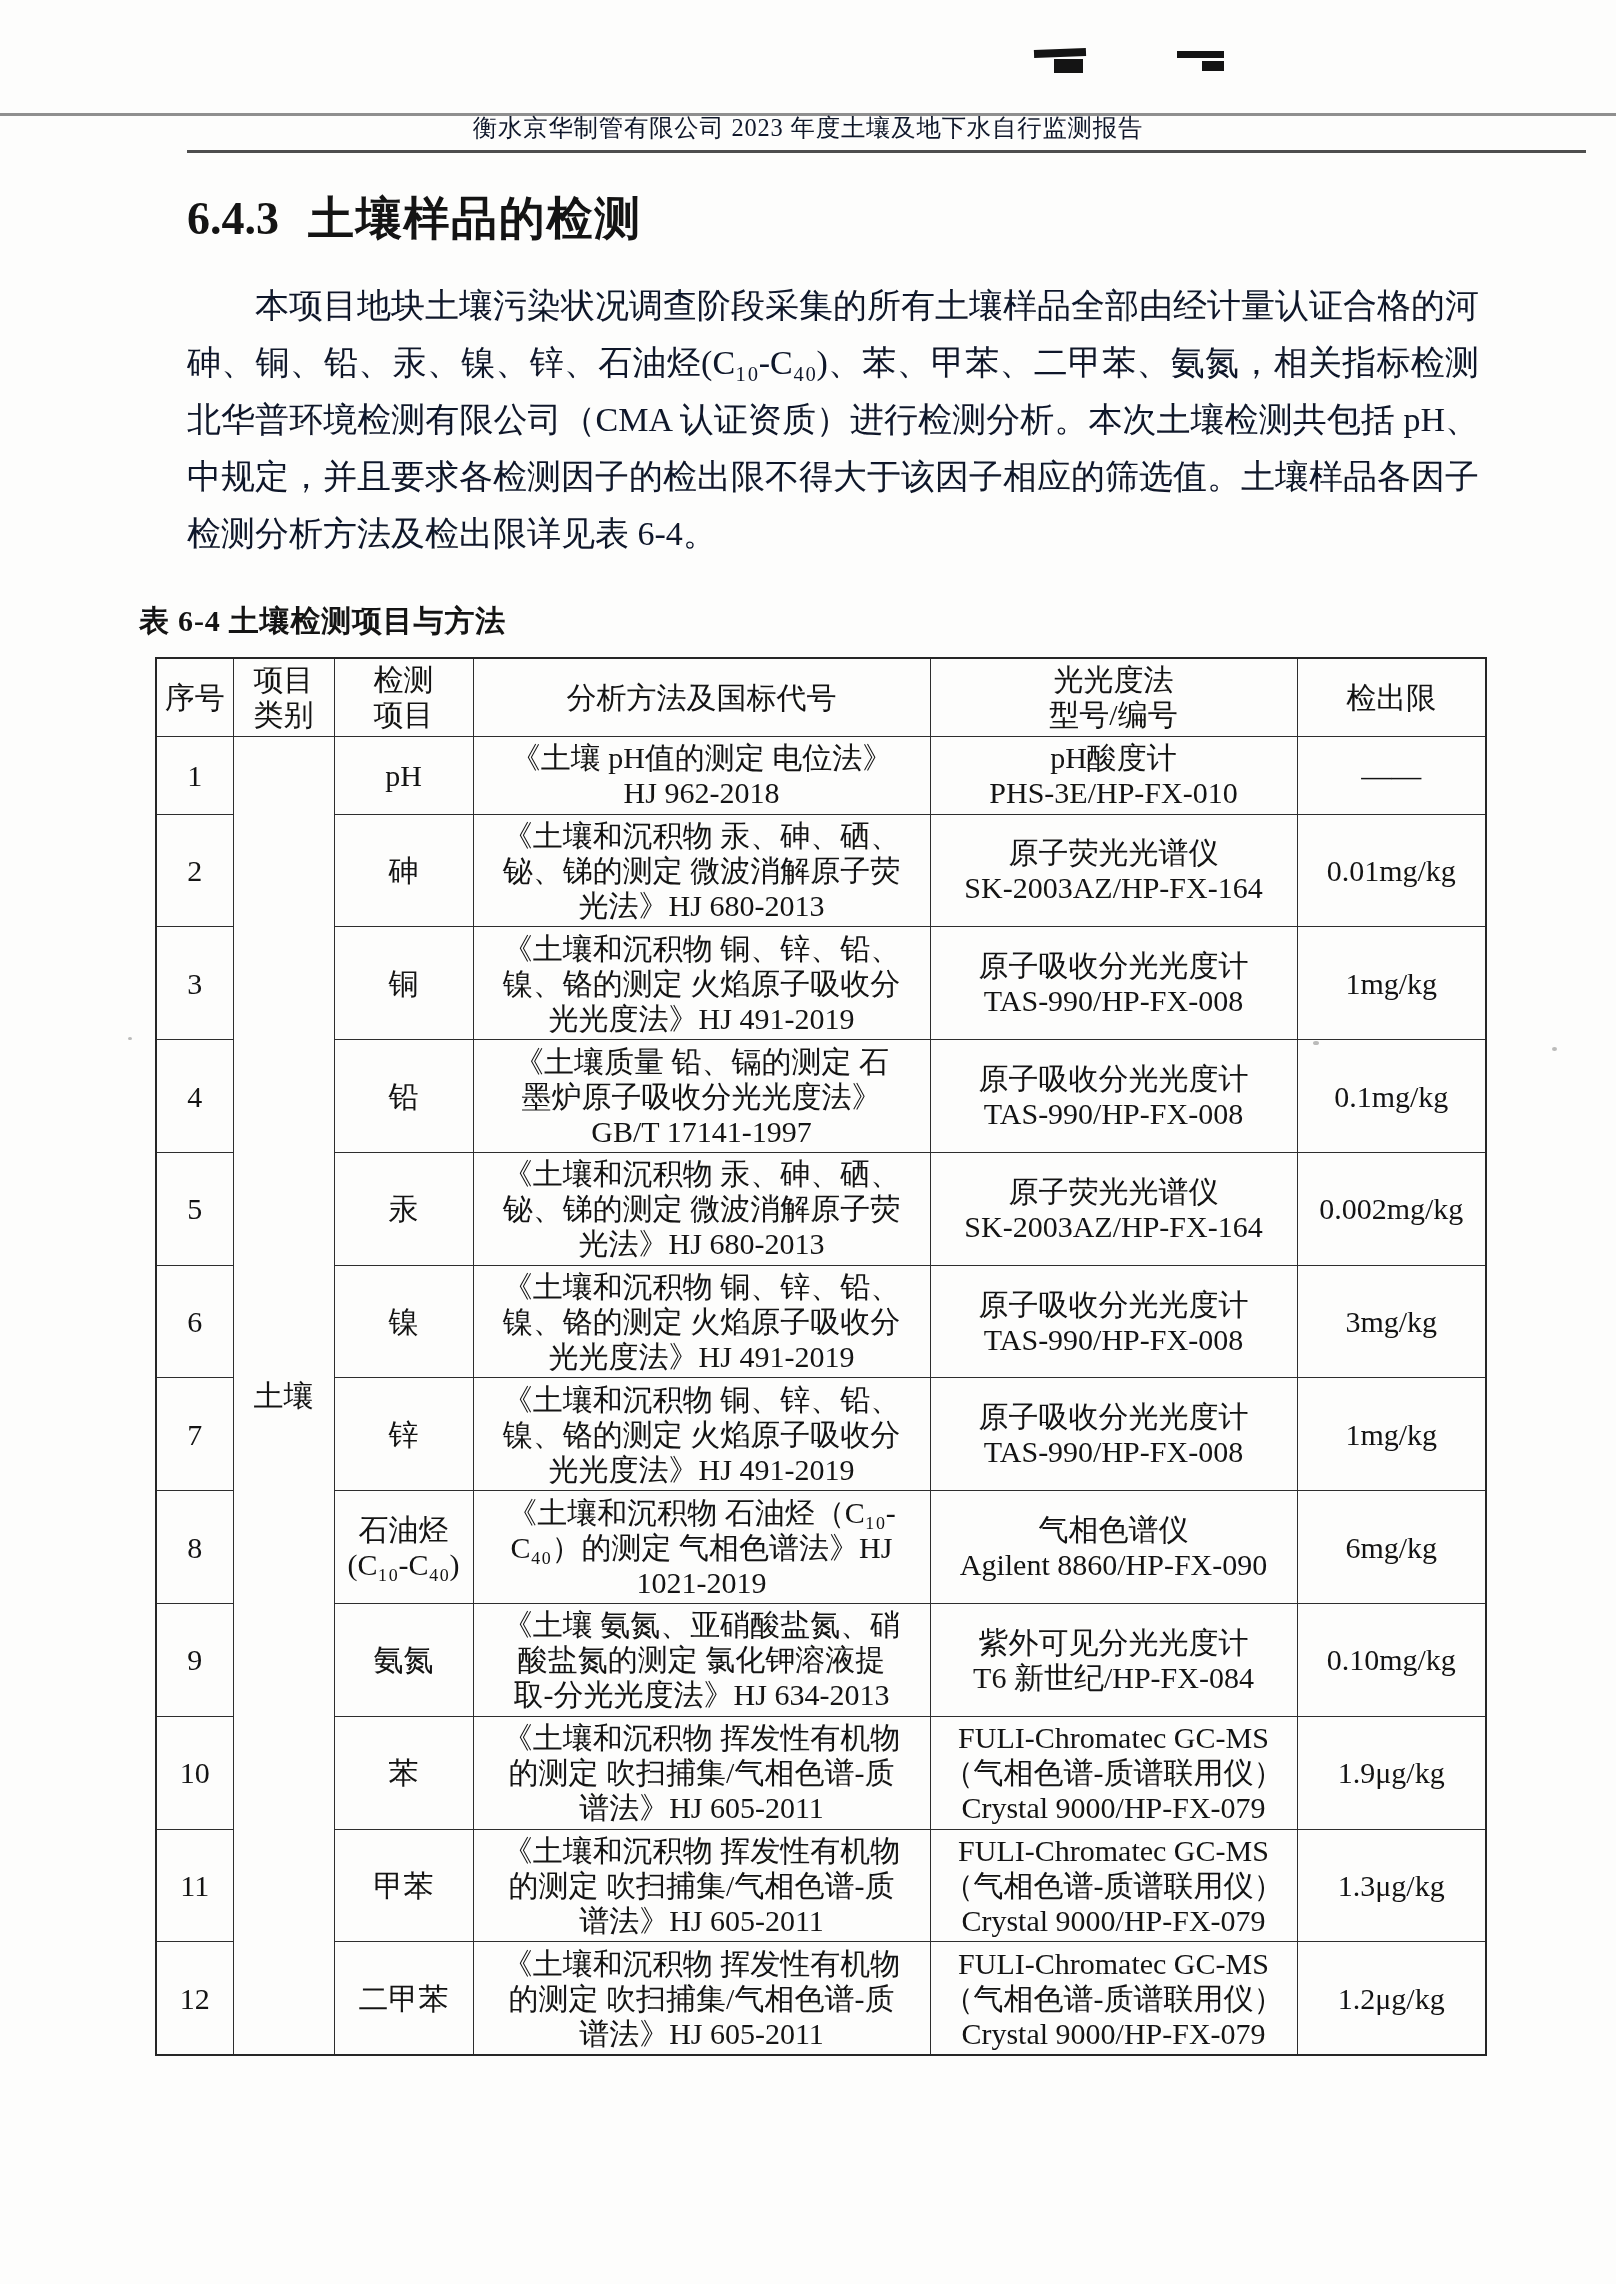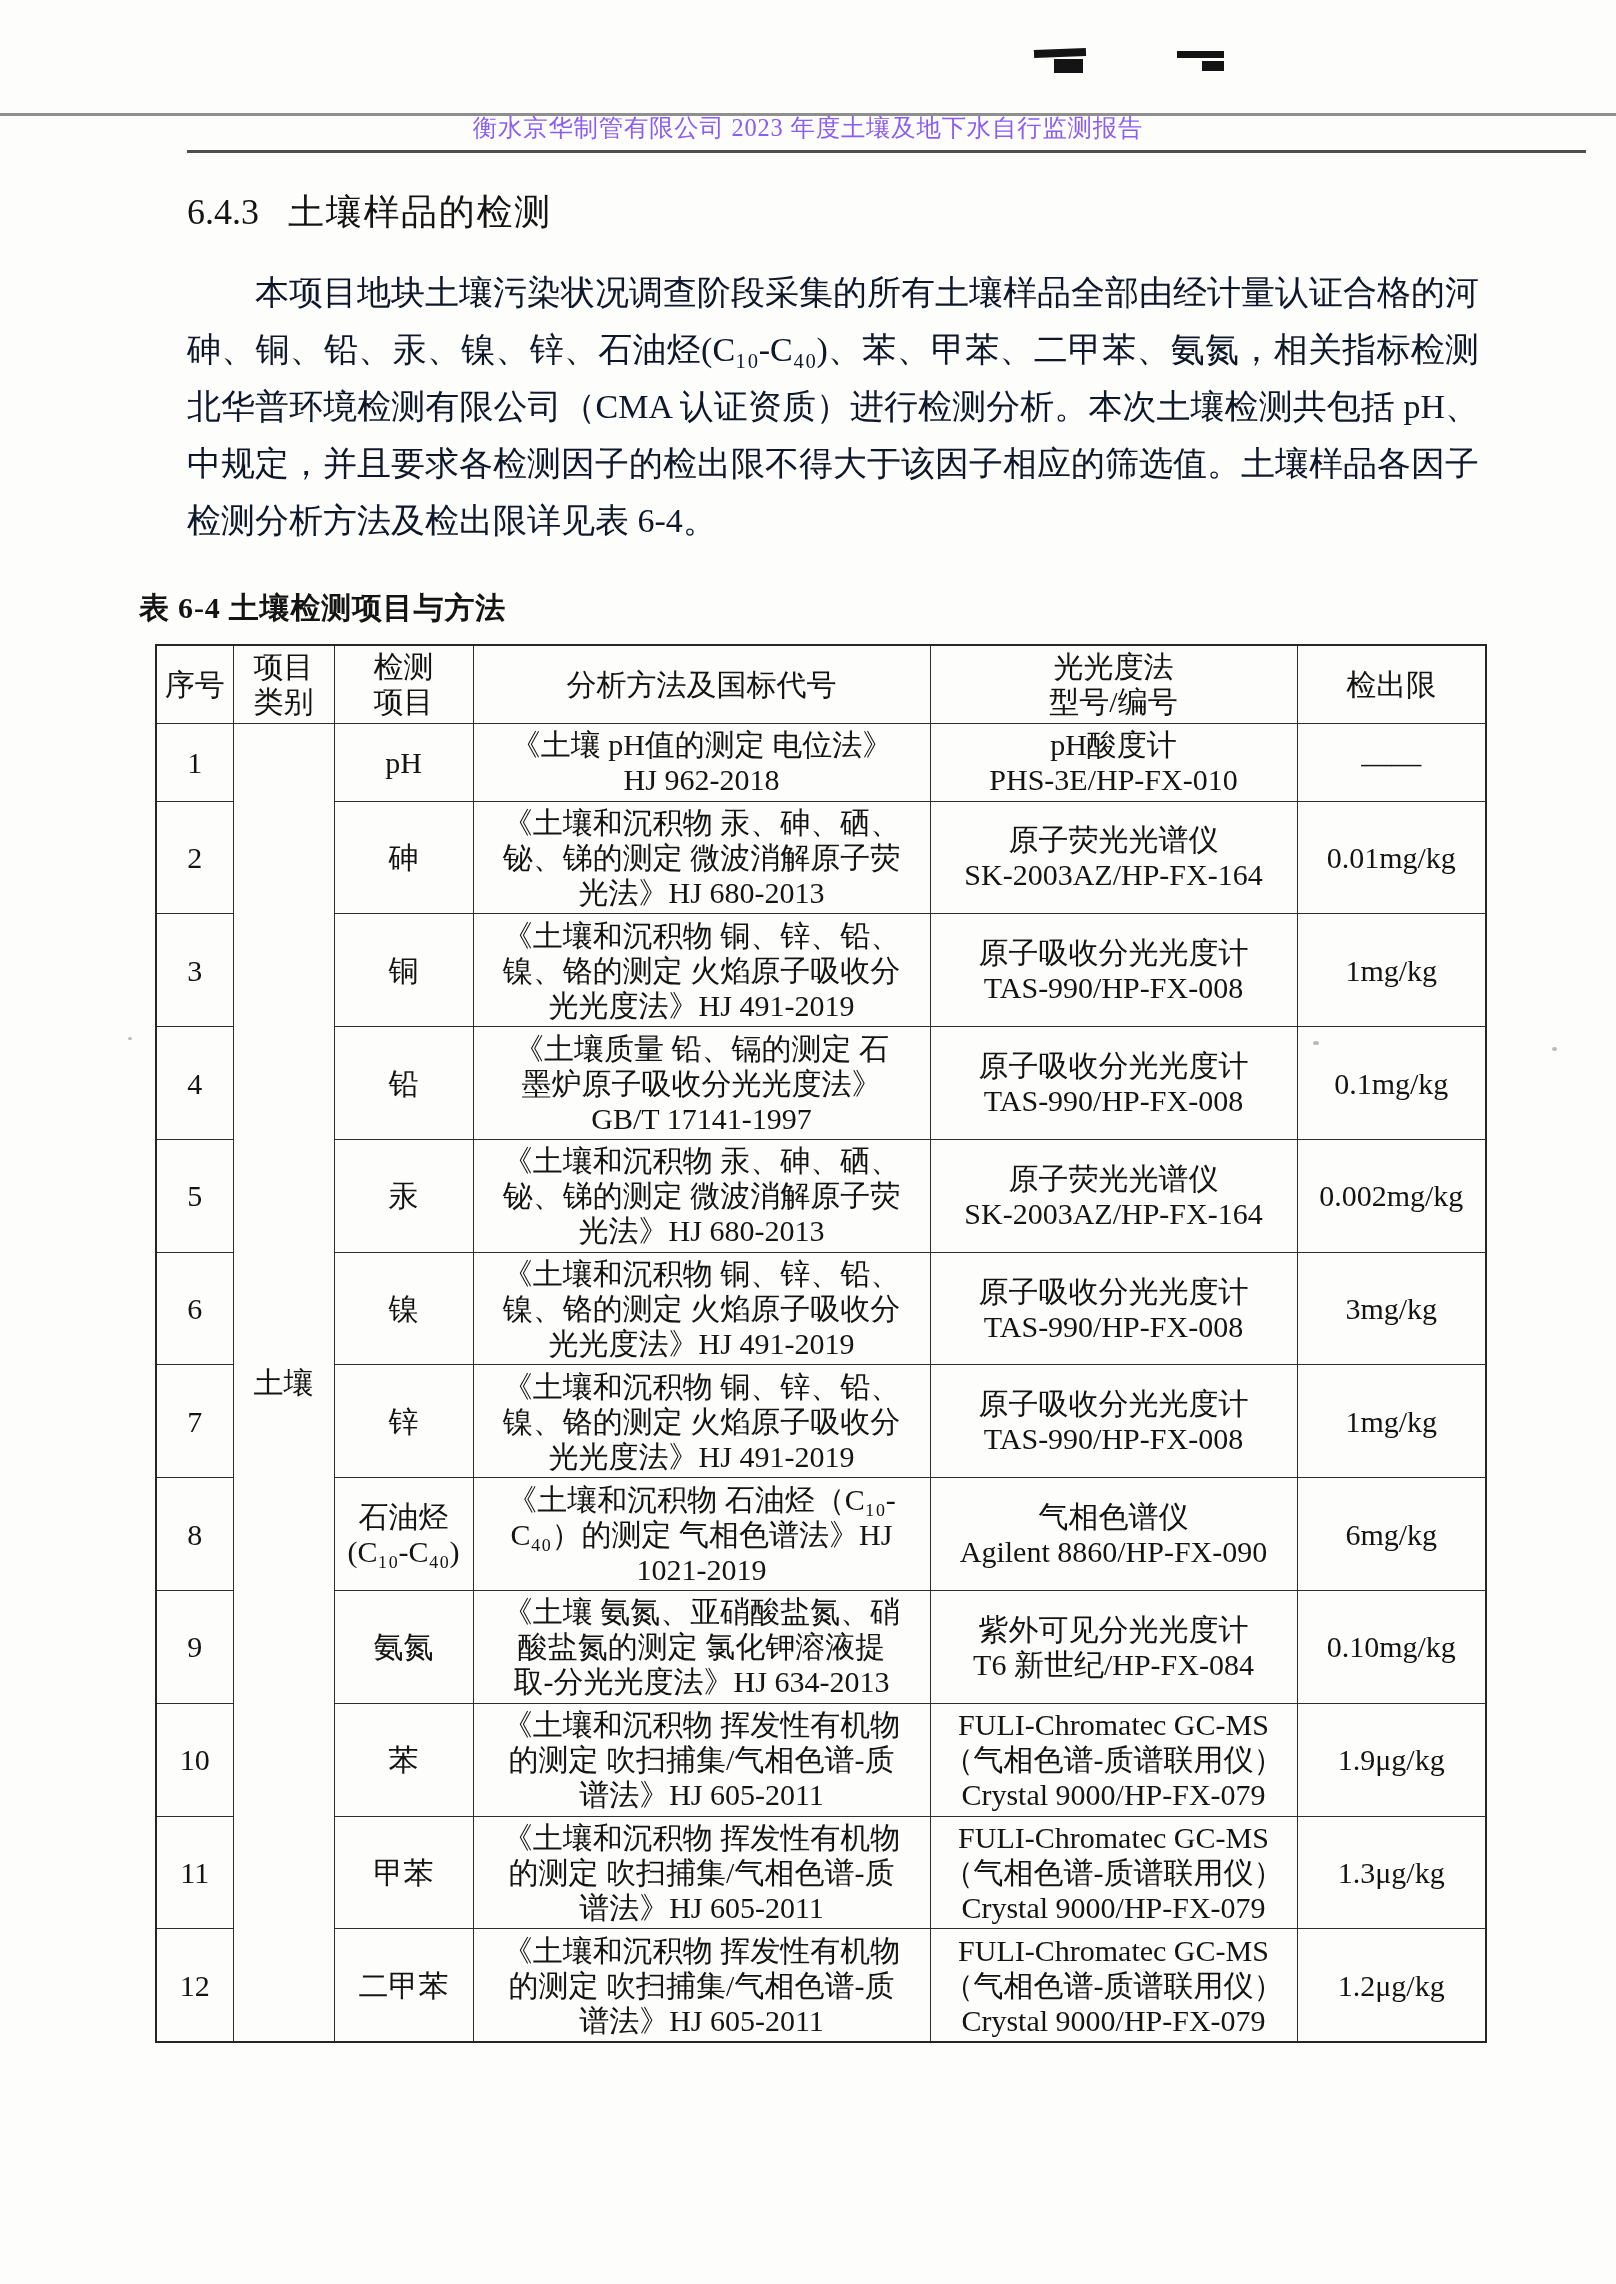--- a/index.html
+++ b/index.html
@@ -11,40 +11,40 @@
     background:#fdfdfc;
     color:#141414;
     font-family:"Liberation Serif","DejaVu Serif",serif;
     overflow:hidden;
   }
   
   .page-header { position:relative; height:160px; }
   .rule-top { position:absolute; top:113px; left:0; right:0; height:2.5px; background:#8f8f8f; }
   .header-title {
     position:absolute; top:112px; left:0; width:100%;
-    text-align:center; font-size:24.4px; letter-spacing:0.8px; color:#8b5cf6;
+    text-align:center; font-size:24.4px; letter-spacing:0.8px; color:#0f172a;
   }
   .rule-bottom { position:absolute; top:150px; left:187px; right:30px; height:2.5px; background:#4e4e4e; }
   .smudge { position:absolute; background:#141414; }
   .smudge-1 { top:49px; left:1034px; width:52px; height:8.4px; transform:rotate(-2deg); }
   .smudge-2 { top:59px; left:1054px; width:29px; height:13.5px; }
   .smudge-3 { top:51px; left:1177px; width:47px; height:6.7px; }
   .smudge-4 { top:61px; left:1202px; width:22px; height:10px; }
   .speck { position:absolute; background:#6a6a6a; border-radius:50%; opacity:.45; }
   .speck-1 { top:1041px; left:1313px; width:5.9px; height:4.2px; }
   .speck-2 { top:1047px; left:1552px; width:5px; height:4.2px; }
   .speck-3 { top:1037px; left:128px;  width:4.2px; height:3.4px; }
 
   
   .section-title {
     margin:116px 0 0 48px;
     padding-left:139px; 
   }
   .content { padding:0 137px 0 139px; }
-  .section-title { margin-left:48px; padding-left:0; font-size:36px; font-weight:400; letter-spacing:1.7px;margin-top:28px; }
+  .section-title { margin-left:48px; padding-left:0; font-size:46px; font-weight:700; letter-spacing:1.7px;margin-top:28px; }
   .section-title .num { margin-right:29px; letter-spacing:0; }
 
   
   .para { margin:27px 0 0 48px; width:1292px; font-size:34px; color:#0f172a; }
   .pline { line-height:57px; text-align:justify; text-align-last:justify; }
   .pline.first { text-indent:2em; }
   .pline.last { text-align-last:left; }
 
   
   .table-caption {

